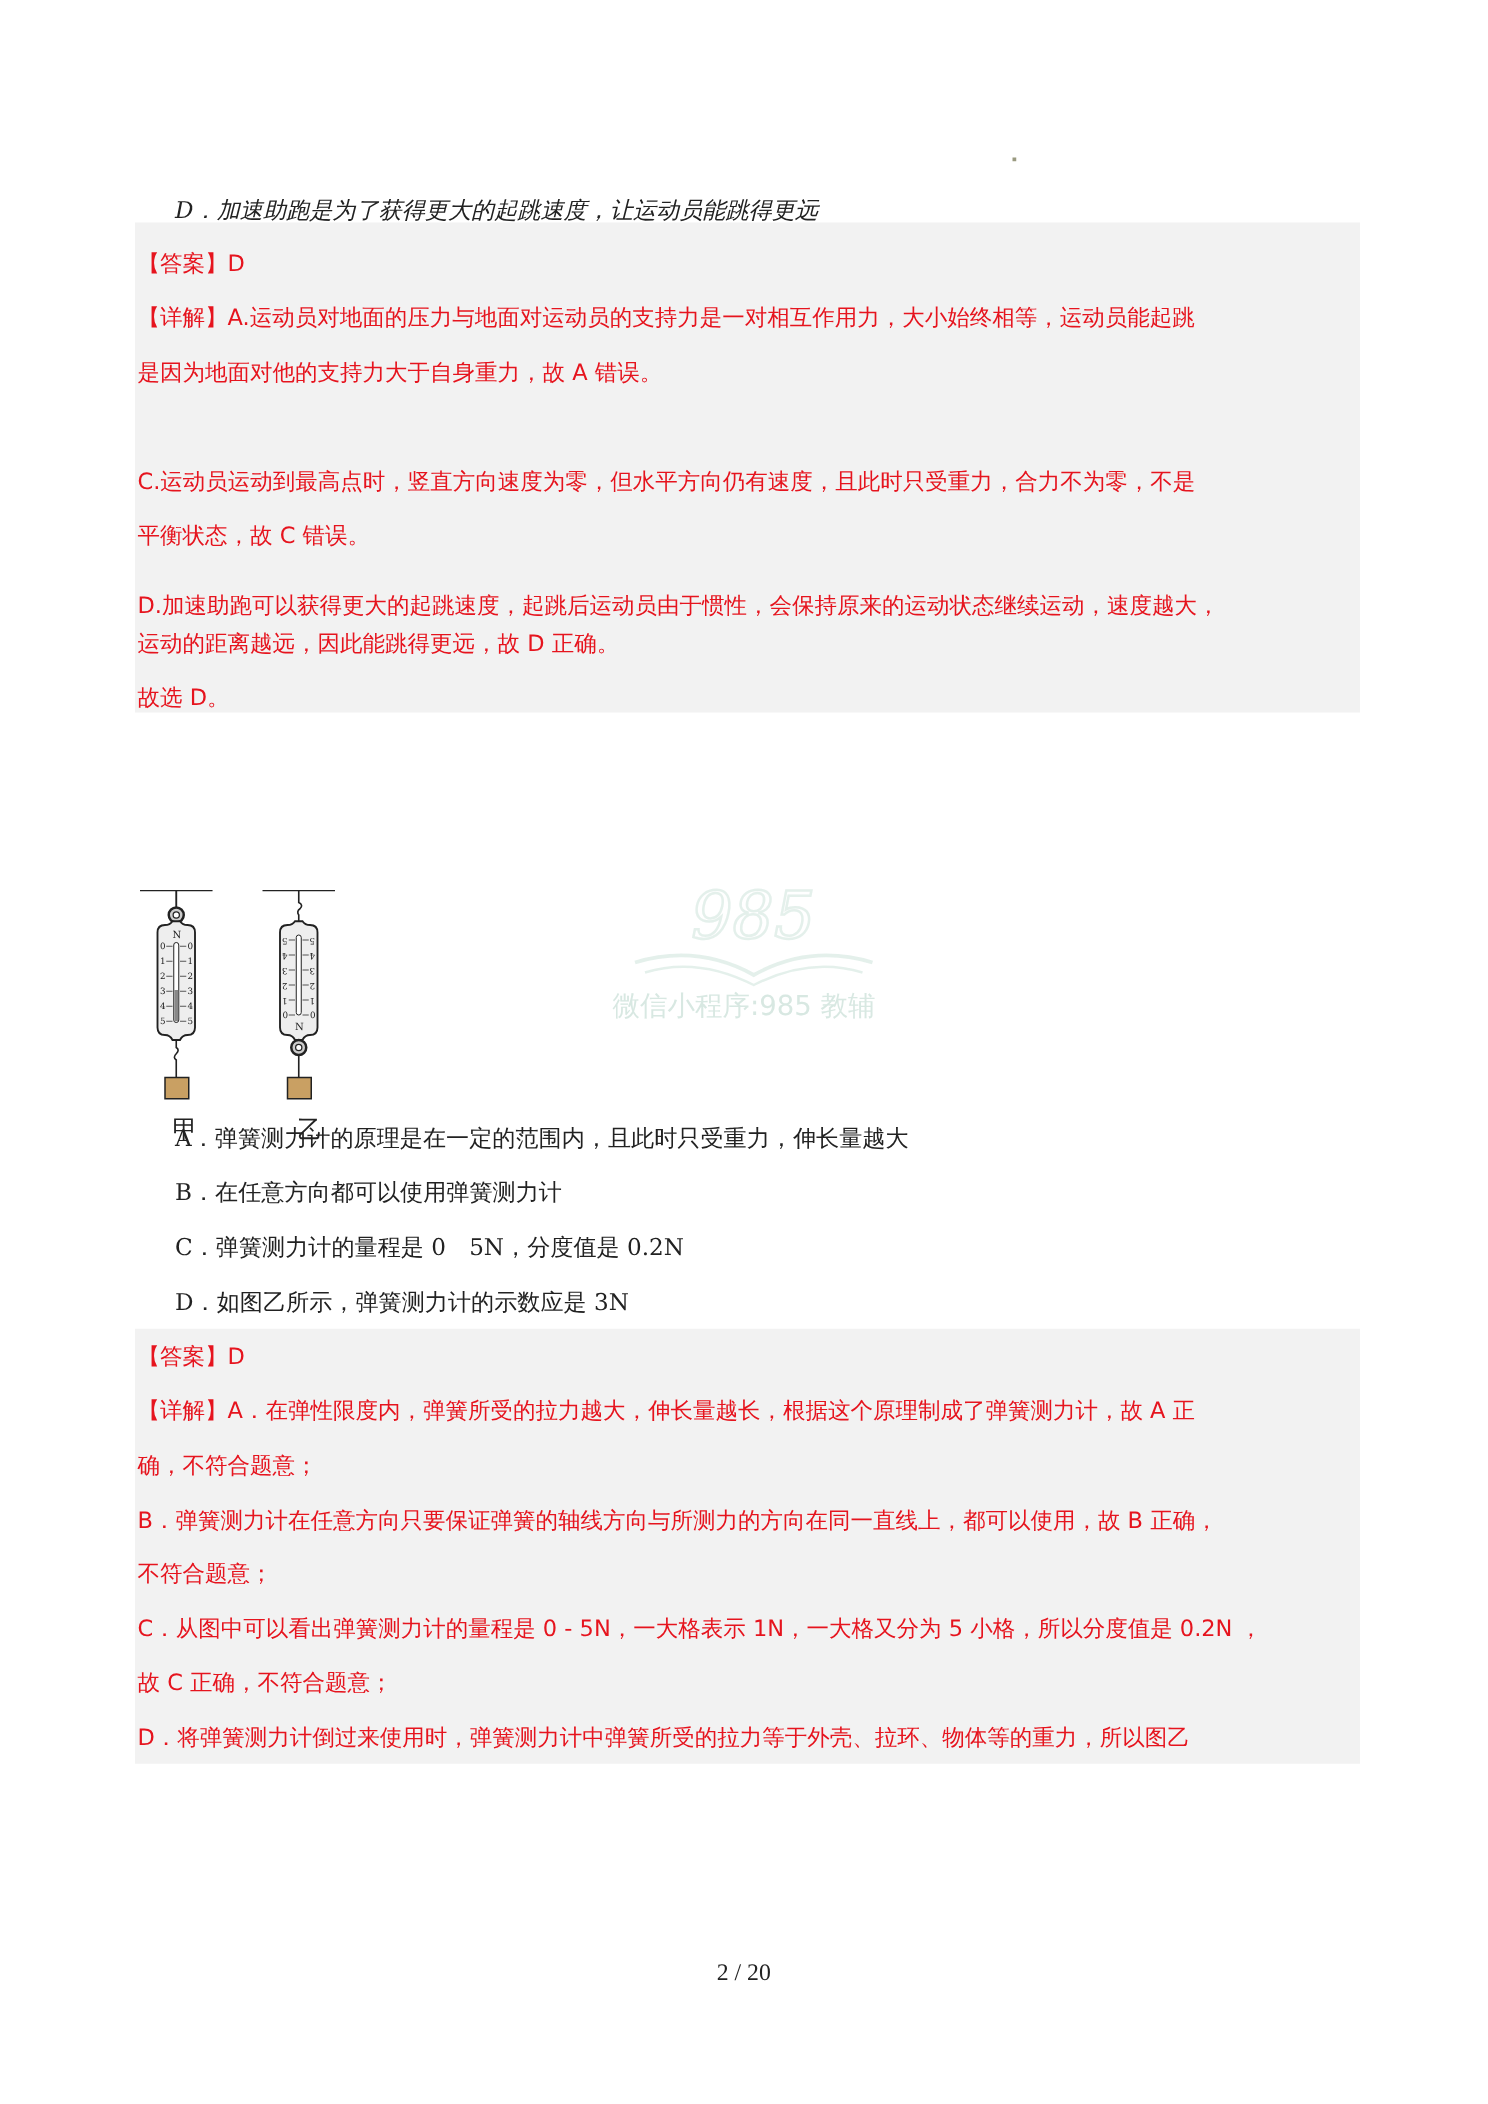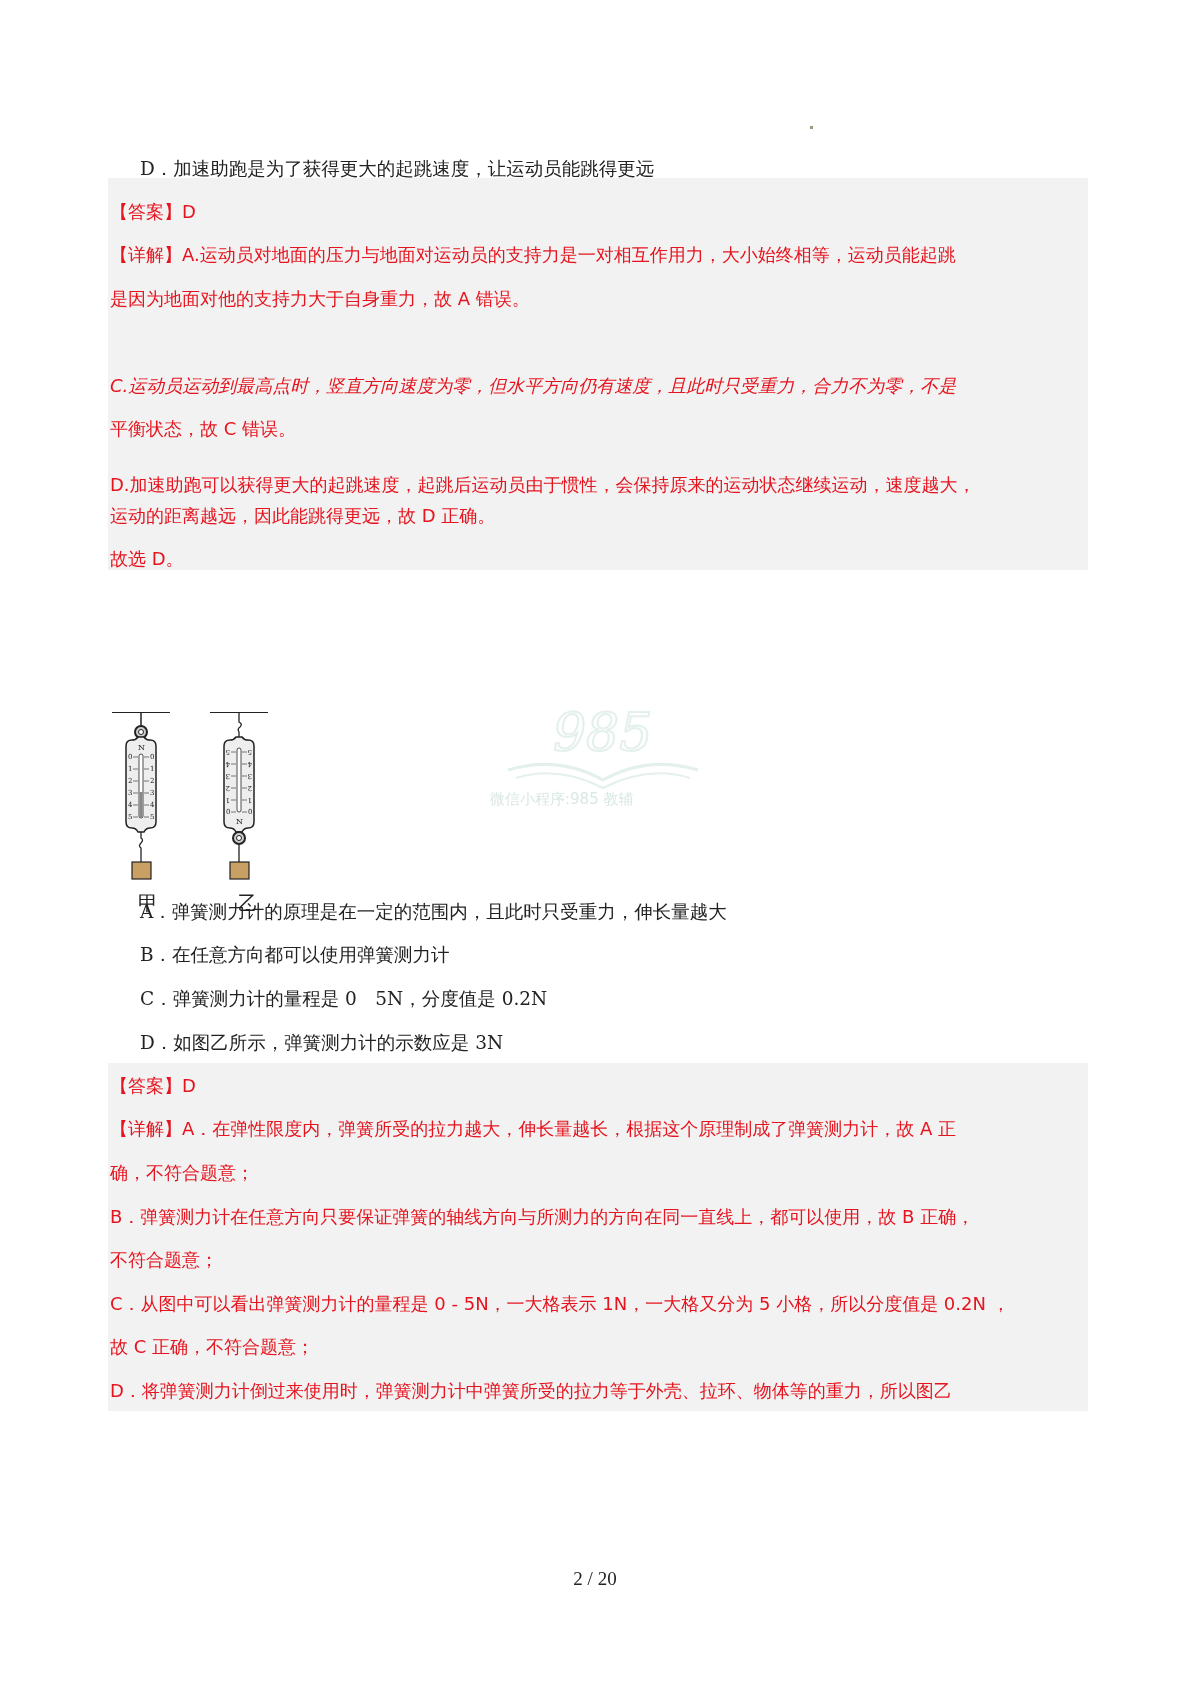--- a/index.html
+++ b/index.html
@@ -7,39 +7,39 @@
          font-family: "DejaVu Serif", "Liberation Serif", serif; color: #222; }
   .page { position: absolute; left: 0; top: 0; width: 1190px; height: 1683px; }
   .dot { position: absolute; left: 810px; top: 126px; width: 3px; height: 3px; background: #9a9a80; }
   .line { position: absolute; left: 110px; font-size: 18.5px; line-height: 24px; white-space: nowrap; }
   .opt { left: 140px; }
   .shade { position: absolute; left: 108px; width: 980px; background: #f2f2f2; }
   .red { color: #e6141e; font-family: "DejaVu Sans", "Liberation Sans", sans-serif; font-size: 18px; }
   .figure { position: absolute; left: 110px; top: 712px; width: 200px; height: 240px; }
   .fig-label { position: absolute; font-size: 20px; font-family: "DejaVu Sans", sans-serif; color: #222; }
   .watermark { position: absolute; left: 488px; top: 690px; width: 230px; height: 140px; opacity: 0.55; }
-  .wm-text { position: absolute; left: 490px; top: 790px; font-size: 15px; color: #d8e8e2;
+  .wm-text { position: absolute; left: 490px; top: 790px; font-size: 22px; color: #d8e8e2;
              font-family: "DejaVu Sans", sans-serif; white-space: nowrap; }
   .footer { position: absolute; left: 0; width: 1190px; top: 1568px; text-align: center;
             font-size: 19px; font-family: "Liberation Serif", serif; color: #222; }
 </style>
 </head>
 <body>
 
 <div class="page">
 
   <div class="dot"></div>
 
-  <div class="line opt" style="top:157px;">D．加速助跑是为了获得更大的起跳速度，让运动员能跳得更远</div>
+  <div class="line opt" style="top:157px;font-style:italic;">D．加速助跑是为了获得更大的起跳速度，让运动员能跳得更远</div>
 
   <div class="shade" style="top:178px; height:392px;"></div>
   <div class="line red" style="top:200px;">【答案】D</div>
   <div class="line red" style="top:243px;">【详解】A.运动员对地面的压力与地面对运动员的支持力是一对相互作用力，大小始终相等，运动员能起跳</div>
   <div class="line red" style="top:287px;">是因为地面对他的支持力大于自身重力，故 A 错误。</div>
-  <div class="line red" style="top:374px;font-style:italic;">C.运动员运动到最高点时，竖直方向速度为零，但水平方向仍有速度，且此时只受重力，合力不为零，不是</div>
+  <div class="line red" style="top:374px;">C.运动员运动到最高点时，竖直方向速度为零，但水平方向仍有速度，且此时只受重力，合力不为零，不是</div>
   <div class="line red" style="top:417px;">平衡状态，故 C 错误。</div>
   <div class="line red" style="top:461px;margin-top:12px;">D.加速助跑可以获得更大的起跳速度，起跳后运动员由于惯性，会保持原来的运动状态继续运动，速度越大，</div>
   <div class="line red" style="top:504px;">运动的距离越远，因此能跳得更远，故 D 正确。</div>
   <div class="line red" style="top:547px;">故选 D。</div>
 
 
   <div class="figure">
     <svg width="200" height="200" viewBox="0 0 200 200">
 
       <g>

